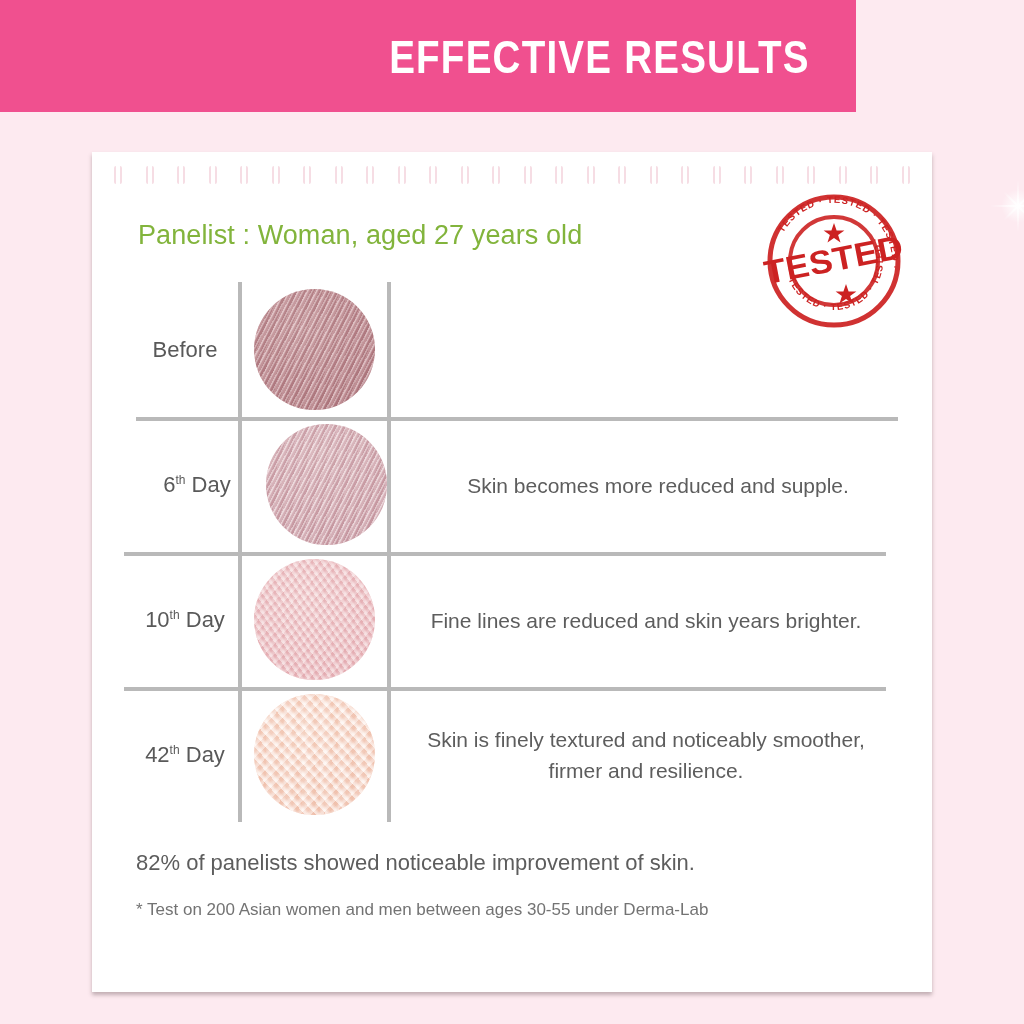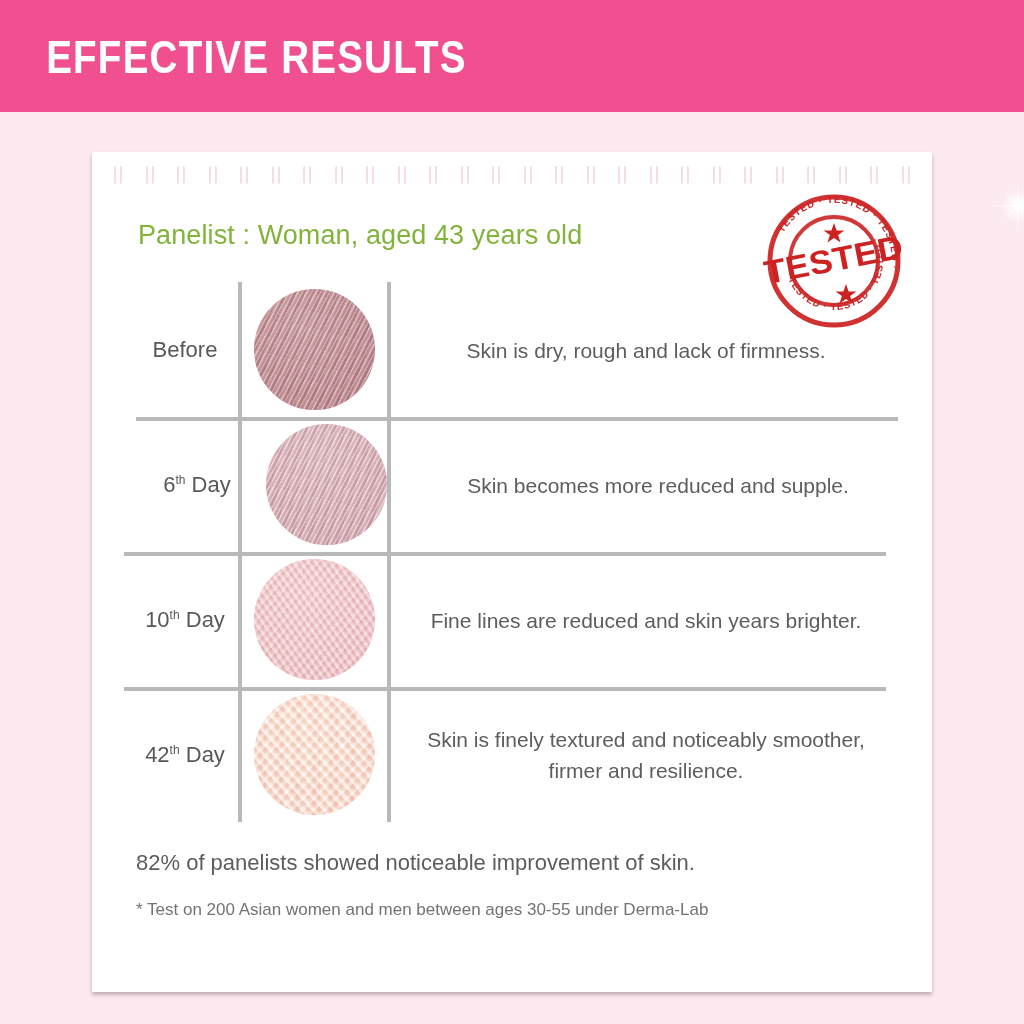--- a/index.html
+++ b/index.html
@@ -12,23 +12,23 @@
 
   #page {
     position:relative;
     width:1024px; height:1024px;
     background:#fdeaf0;
   }
 
   
   .header-banner {
     position:absolute; left:0; top:0;
-    width:1024px; height:112px;
+    width:856px; height:112px;
     background:#f0508f;
-    display:flex; align-items:center; justify-content:flex-start;
+    display:flex; align-items:center; justify-content:flex-end;
   }
   .header-title {
     color:#ffffff;
     font-family:"Liberation Sans", sans-serif;
     font-weight:bold;
     font-size:47px;
     letter-spacing:1.5px;
     transform:scaleX(0.82);
     transform-origin:center;
     white-space:nowrap;
@@ -241,21 +241,21 @@
       <div class="perf"></div>
       <div class="perf"></div>
       <div class="perf"></div>
       <div class="perf"></div>
       <div class="perf"></div>
       <div class="perf"></div>
       <div class="perf"></div>
       <div class="perf"></div>
     </div>
 
-    <div class="panelist">Panelist : Woman, aged 43 years old</div>
+    <div class="panelist">Panelist : Woman, aged 27 years old</div>
 
     <div class="stamp">
       <svg viewBox="0 0 156 148" xmlns="http://www.w3.org/2000/svg">
         <defs>
           <path id="ringTop" d="M 78 136 m -54 0 a 54 54 0 1 1 108 0 a 54 54 0 1 1 -108 0" transform="translate(0,-62)"></path>
           <path id="arcOuter" d="M 20 74 a 58 58 0 1 1 116 0 a 58 58 0 1 1 -116 0"></path>
           <path id="arcInner" d="M 29 74 a 49 49 0 1 0 98 0 a 49 49 0 1 0 -98 0"></path>
         </defs>
         <circle cx="78" cy="74" r="64" fill="none" stroke="#cc2222" stroke-width="5" opacity="0.93"></circle>
         <circle cx="78" cy="74" r="44" fill="none" stroke="#cc2222" stroke-width="4" opacity="0.9"></circle>
@@ -279,21 +279,20 @@
 
       <div class="row r0">
         <div class="row-label">
           <span></span><sup></sup><span>Before</span>
         </div>
         <div class="swatch-cell">
           <div class="swatch">
             <div class="tex tex-before"></div>
           </div>
         </div>
-        <div class="row-text">Skin is dry, rough and lack of firmness.</div>
       </div>
 
       <div class="row r1">
         <div class="hsep"></div>
         <div class="row-label">
           <span>6</span><sup>th</sup><span> Day</span>
         </div>
         <div class="swatch-cell">
           <div class="swatch">
             <div class="tex tex-day6"></div>

